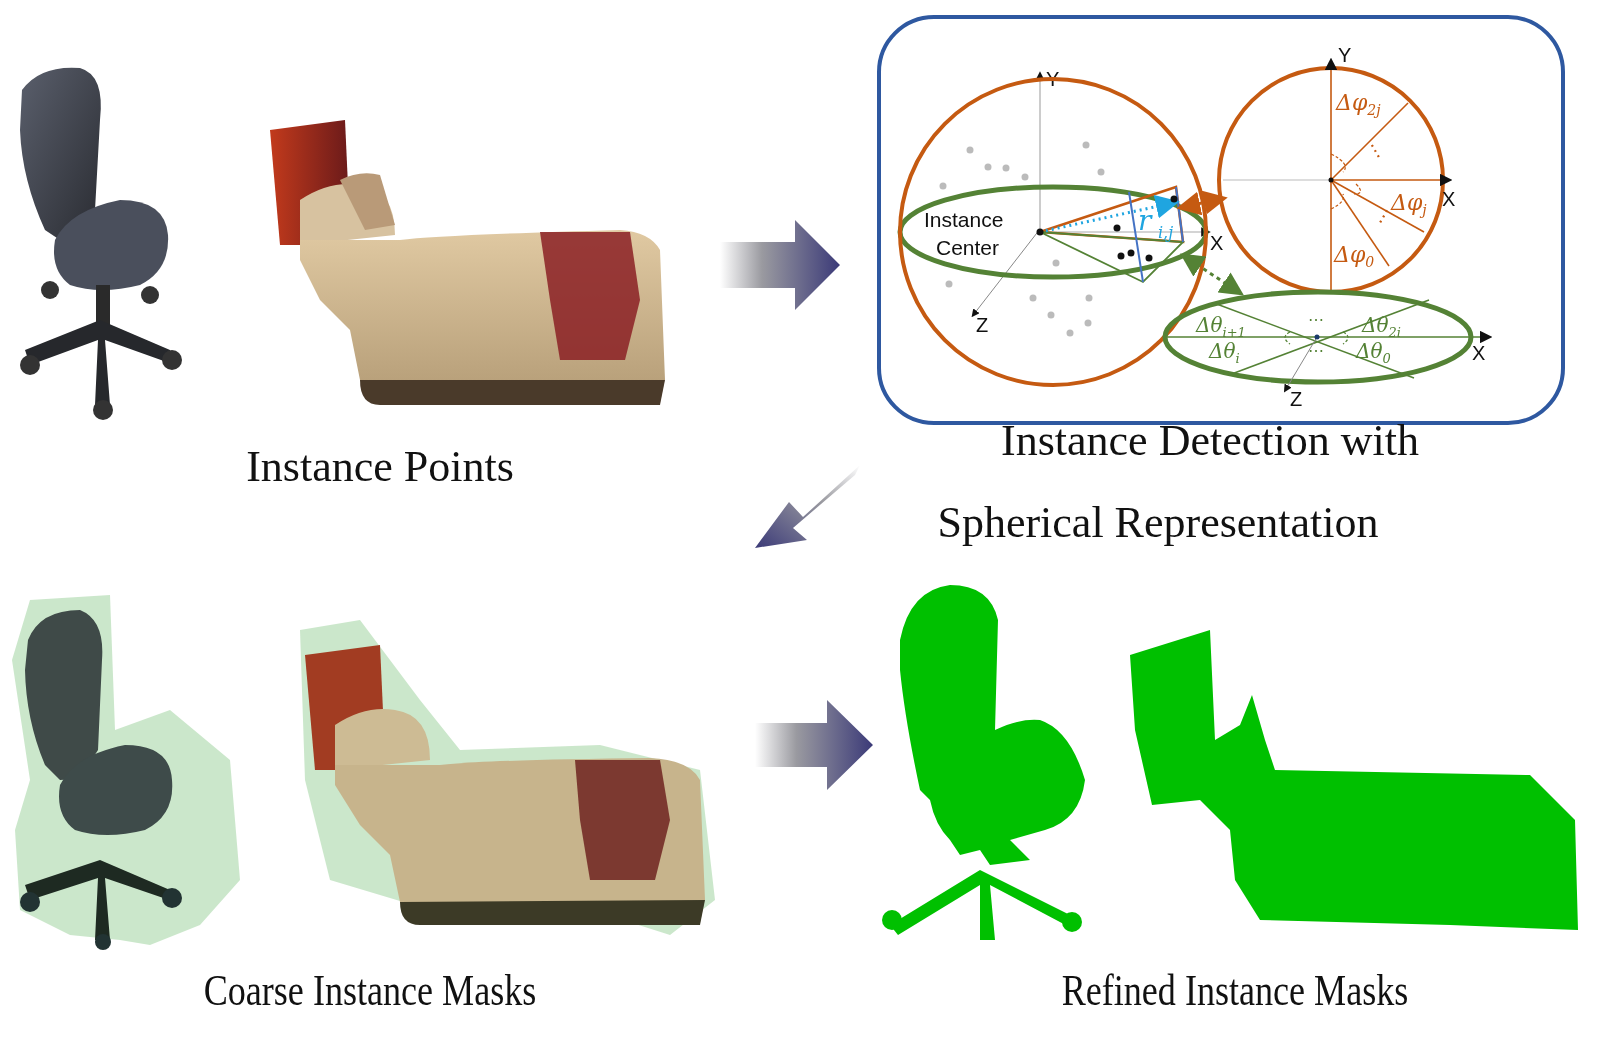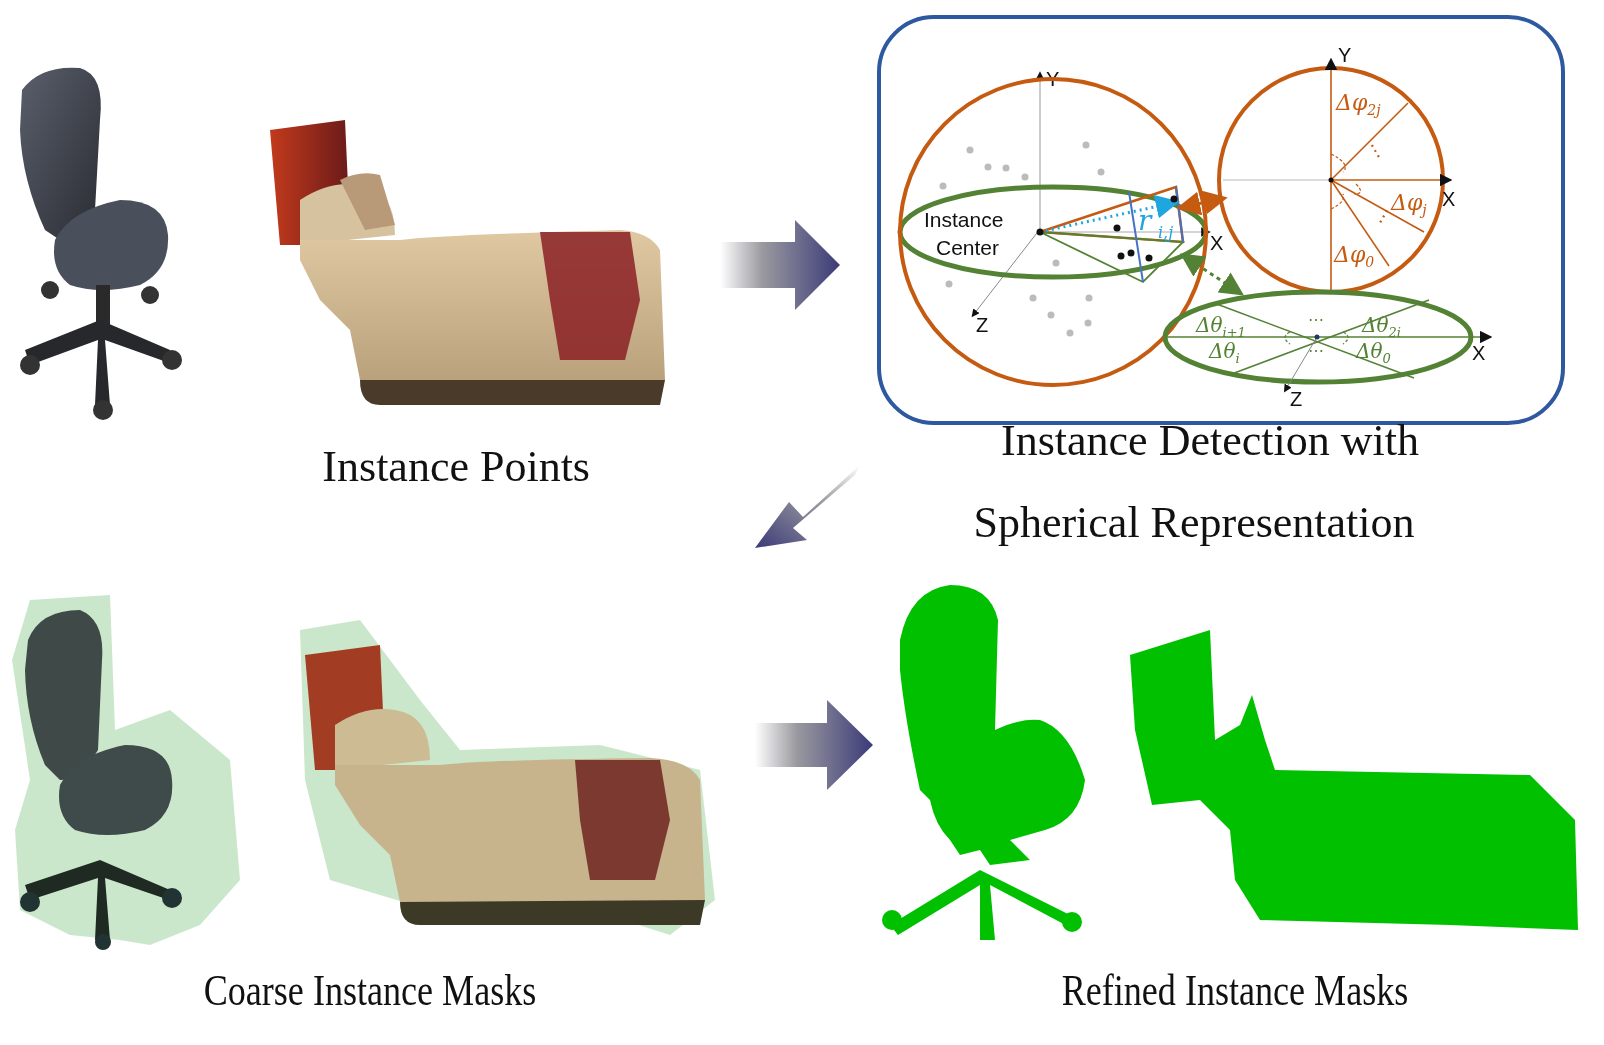--- a/index.html
+++ b/index.html
@@ -43,21 +43,21 @@
     <g>
       <path d="M270,70 L345,60 L350,170 L300,185 L280,185 Z" fill="url(#headGrad)"></path>
       <path d="M300,140 Q330,120 360,125 Q395,130 395,175 L300,185 Z" fill="#d7c2a0"></path>
       <path d="M340,120 Q360,110 380,115 L395,165 L365,170 Z" fill="#b99a78"></path>
       <path d="M300,180 L400,180 Q440,175 620,170 Q650,172 660,190 L665,320 Q600,330 360,320 L350,270 L320,240 L300,200 Z" fill="url(#bedGrad)"></path>
       <path d="M540,172 L630,172 L640,240 L625,300 L560,300 L550,240 Z" fill="#8b2025" opacity="0.85"></path>
       <path d="M360,320 Q360,345 380,345 L660,345 L665,320 Z" fill="#4a3a2a"></path>
     </g>
   </svg>
 </div>
-<div class="caption" style="left:170px;top:438px;width:420px;text-align:right;">Instance Points</div>
+<div class="caption" style="left:170px;top:438px;width:420px;">Instance Points</div>
 
 <svg class="panel" style="left:720px;top:215px;" width="130" height="100" viewBox="0 0 130 100">
   <defs>
     <linearGradient id="arrowGradR" x1="0" y1="0" x2="1" y2="0">
       <stop offset="0" stop-color="#ffffff"></stop>
         <stop offset="0.35" stop-color="#9a9aa0"></stop>
         <stop offset="1" stop-color="#3b3a78"></stop>
     </linearGradient>
   </defs>
   <path d="M0,27 L75,27 L75,5 L120,50 L75,95 L75,73 L0,73 Z" fill="url(#arrowGradR)"></path>
@@ -168,21 +168,21 @@
       <text x="432" y="342" font-size="16" fill="#548235">⋯</text>
       <text class="serif" x="320" y="318" font-size="20" fill="#548235"><tspan>Δθ</tspan><tspan font-size="13" dy="5">i+1</tspan></text>
       <text class="serif" x="333" y="344" font-size="20" fill="#548235"><tspan>Δθ</tspan><tspan font-size="13" dy="5">i</tspan></text>
       <text class="serif" x="486" y="318" font-size="20" fill="#548235"><tspan>Δθ</tspan><tspan font-size="13" dy="5">2i</tspan></text>
       <text class="serif" x="480" y="344" font-size="20" fill="#548235"><tspan>Δθ</tspan><tspan font-size="13" dy="5">0</tspan></text>
       <circle cx="441" cy="323" r="2.5" fill="#1a3a6a"></circle>
     </g>
   </svg>
 </div>
 <div class="caption" style="left:900px;top:412px;width:620px;">Instance Detection with</div>
-<div class="caption" style="left:884px;top:494px;width:620px;">Spherical Representation</div>
+<div class="caption" style="left:848px;top:494px;width:620px;">Spherical Representation</div>
 
 <svg class="panel" style="left:745px;top:440px;" width="130" height="120" viewBox="0 0 130 120">
   <defs>
     <linearGradient id="arrowGradD" x1="1" y1="0" x2="0" y2="1">
       <stop offset="0" stop-color="#ffffff"></stop>
         <stop offset="0.4" stop-color="#9a9aa0"></stop>
         <stop offset="1" stop-color="#3b3a78"></stop>
     </linearGradient>
   </defs>
   <path d="M115,25 L58,77 L44,62 L10,108 L62,100 L48,88 L110,35 Z" fill="url(#arrowGradD)"></path>

